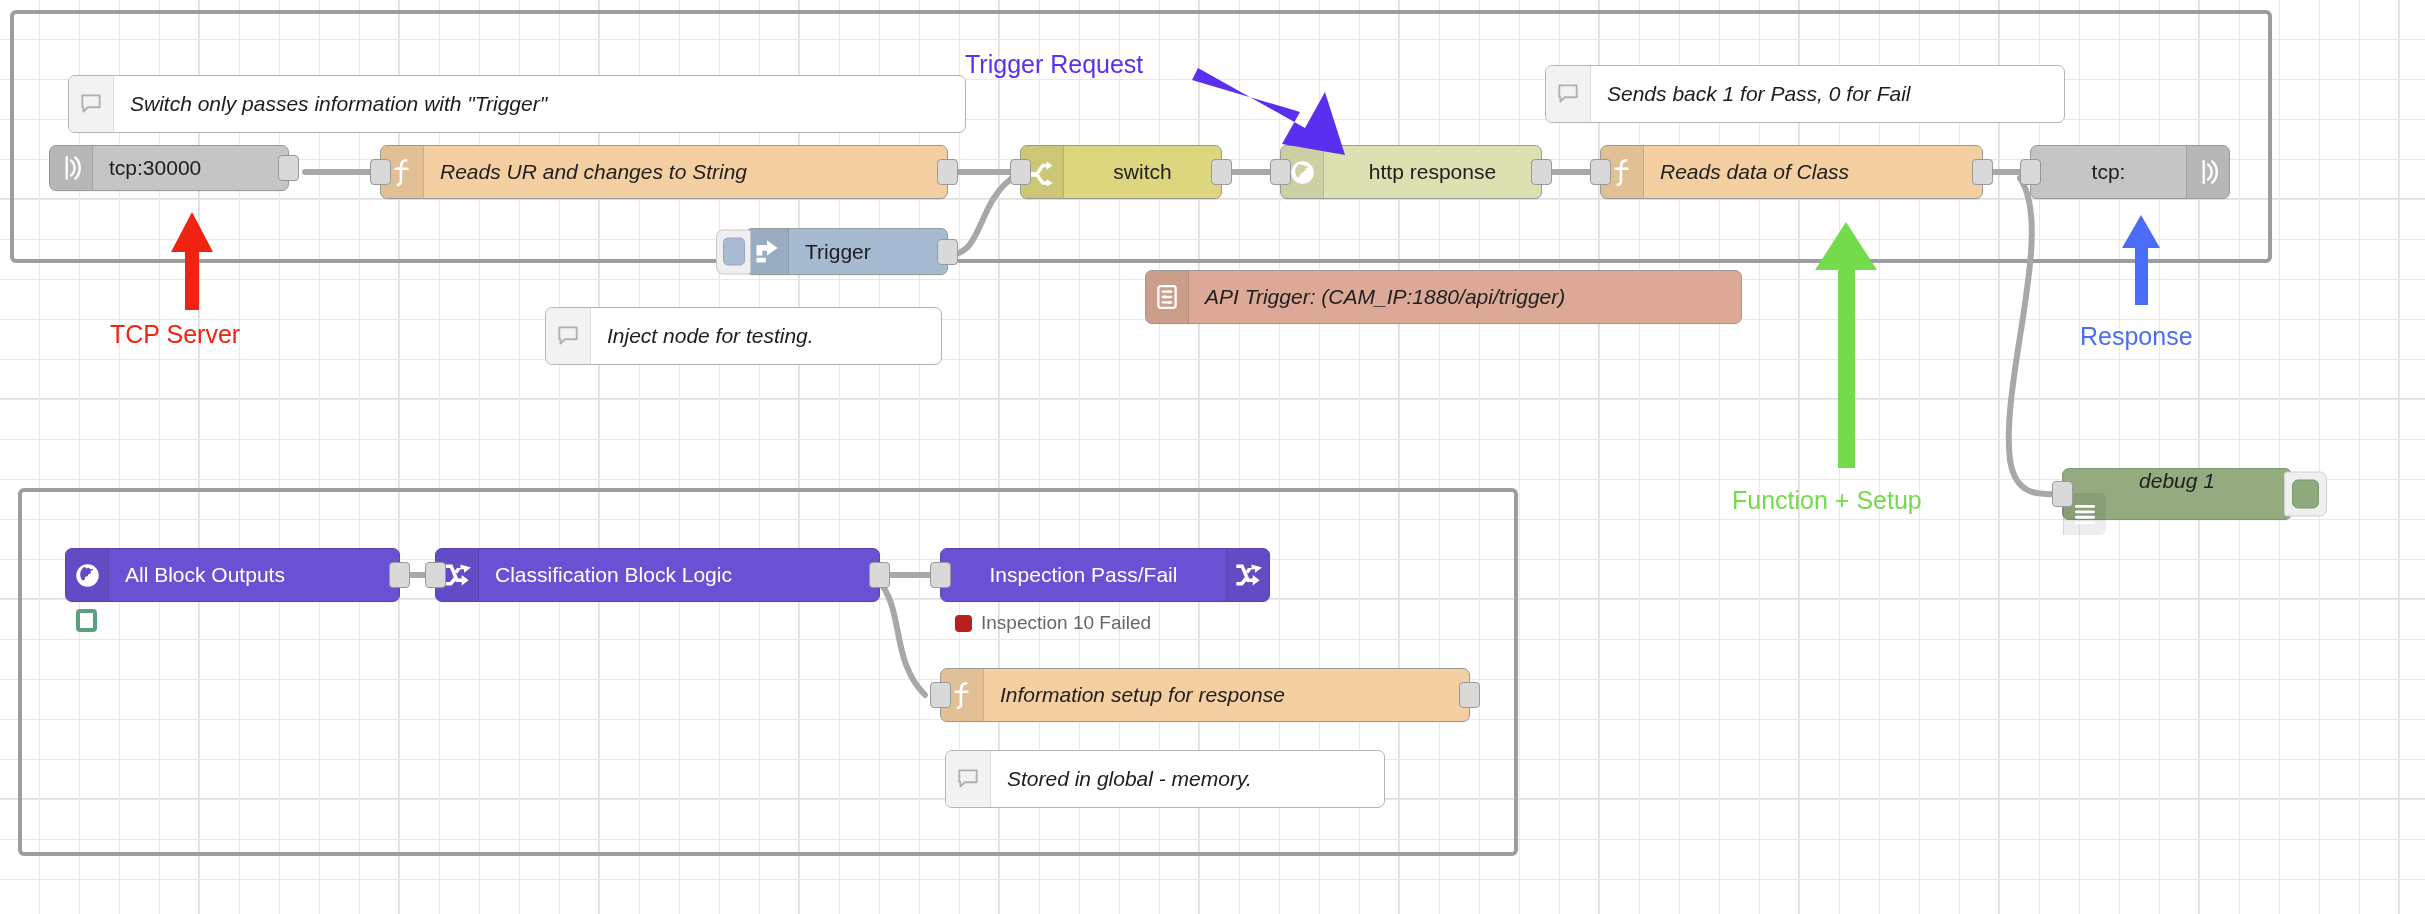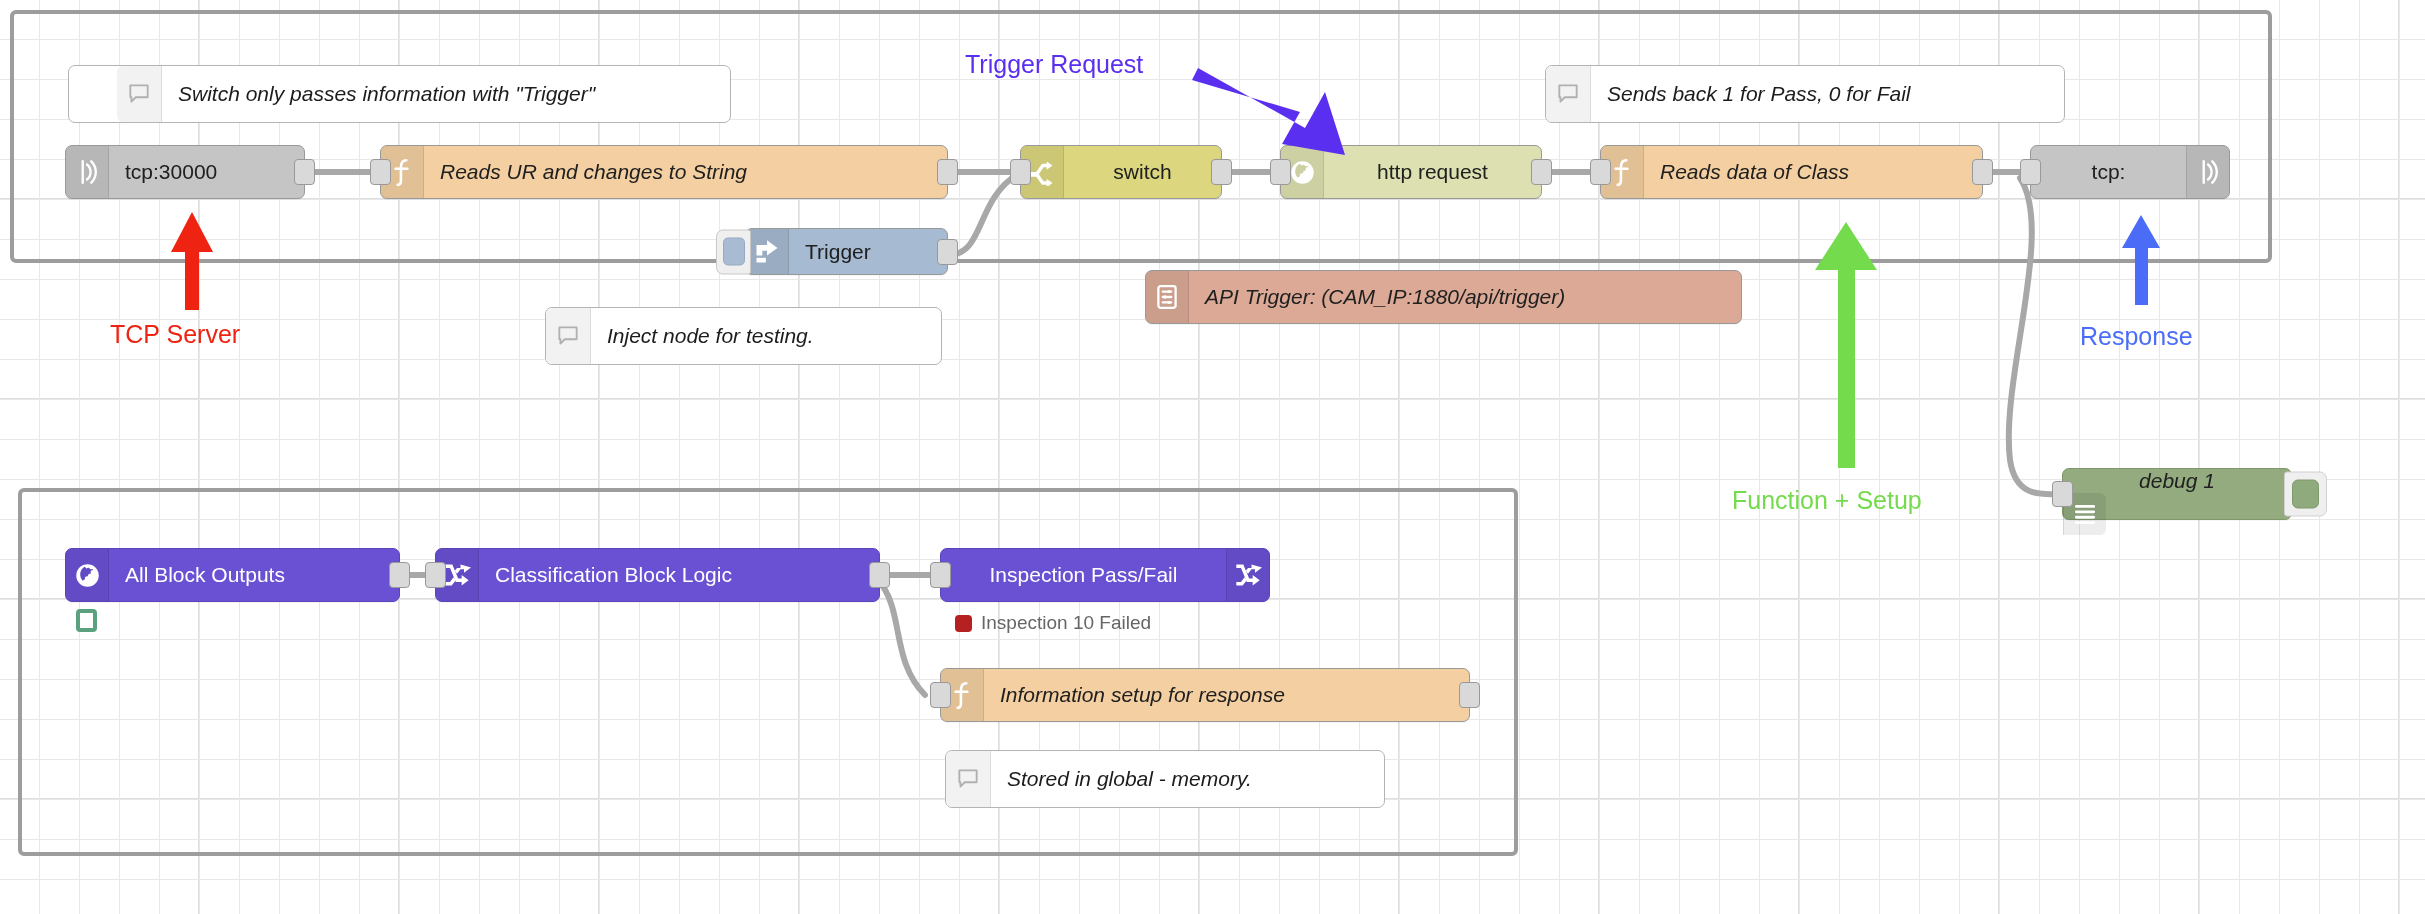--- a/index.html
+++ b/index.html
@@ -183,21 +183,21 @@
 
       <path d="M 880 575 L 940 575"></path>
 
       <path d="M 878 580 C 905 610 890 660 925 695"></path>
     </g>
   </svg>
 
   <div class="group" style="left:10px; top:10px; width:2262px; height:253px;"></div>
   <div class="group" style="left:18px; top:488px; width:1500px; height:368px;"></div>
 
-  <div class="comment" style="left:68px; top:65px; width:663px; height:58px;padding-left:48px;">
+  <div class="comment" style="left:68px; top:75px; width:898px; height:58px;">
     <div class="icon-box">
       <svg width="26" height="26" viewBox="0 0 24 24" fill="none" stroke="#b0b0b0" stroke-width="1.7">
         <path d="M4 4h16v11H9l-4 4v-4H4z" stroke-linejoin="round"></path>
       </svg>
     </div>
     <div class="label">Switch only passes information with "Trigger"</div>
   </div>
 
   <div class="comment" style="left:1545px; top:65px; width:520px; height:58px;">
     <div class="icon-box">
@@ -210,21 +210,21 @@
 
   <div class="comment" style="left:545px; top:307px; width:397px; height:58px;">
     <div class="icon-box">
       <svg width="26" height="26" viewBox="0 0 24 24" fill="none" stroke="#b0b0b0" stroke-width="1.7">
         <path d="M4 4h16v11H9l-4 4v-4H4z" stroke-linejoin="round"></path>
       </svg>
     </div>
     <div class="label">Inject node for testing.</div>
   </div>
 
-  <div class="node" style="left:65px; top:145px; width:240px; height:54px; background:#c5c5c5;">
+  <div class="node" style="left:49px; top:145px; width:240px; height:46px; background:#c5c5c5;">
     <div class="icon-box">
       <svg width="26" height="30" viewBox="0 0 24 28" fill="none" stroke="#ffffff" stroke-width="2.2" stroke-linecap="round">
         <path d="M8 4v20"></path>
           <path d="M12 7a9 9 0 0 1 0 14"></path>
           <path d="M16 4a14 14 0 0 1 0 20"></path>
       </svg>
     </div>
     <div class="label">tcp:30000</div>
     <div class="port out"></div>
   </div>
@@ -251,21 +251,21 @@
     <div class="port in"></div>
     <div class="port out"></div>
   </div>
 
   <div class="node" style="left:1280px; top:145px; width:262px; height:54px; background:#dde0b0;">
     <div class="icon-box">
       <svg width="27" height="27" viewBox="0 0 24 24" fill="#ffffff">
         <path d="M12 2a10 10 0 1 0 0 20 10 10 0 0 0 0-20zm4.8 5.2c-.6.5-1.6.4-2 1.1-.3.6.4 1.2.1 1.8-.4.7-1.5.4-2.1.9-.5.4-.3 1.3-.8 1.7-.6.5-1.6.1-2.1.7-.4.5 0 1.4-.3 2-.4.7-1.5.6-1.9 1.3A8 8 0 0 1 9.4 4.3c.7.3.9 1.3 1.7 1.4.7.1 1.2-.8 1.9-.6.8.2 1.1 1.4 1.9 1.4.6 0 1.2-.6 1.9-.3z"></path>
       </svg>
     </div>
-    <div class="label center">http request</div>
+    <div class="label center">http response</div>
     <div class="port in"></div>
     <div class="port out"></div>
   </div>
 
   <div class="node" style="left:1600px; top:145px; width:383px; height:54px; background:#f4cfa1;">
     <div class="icon-box">
       <svg width="22" height="30" viewBox="0 0 20 28" fill="none" stroke="#ffffff" stroke-width="2.4" stroke-linecap="round">
         <path d="M14 3c-4 0-5 3-5 7v12c0 3-1 4-3 4"></path>
           <path d="M4 11h11"></path>
       </svg>

